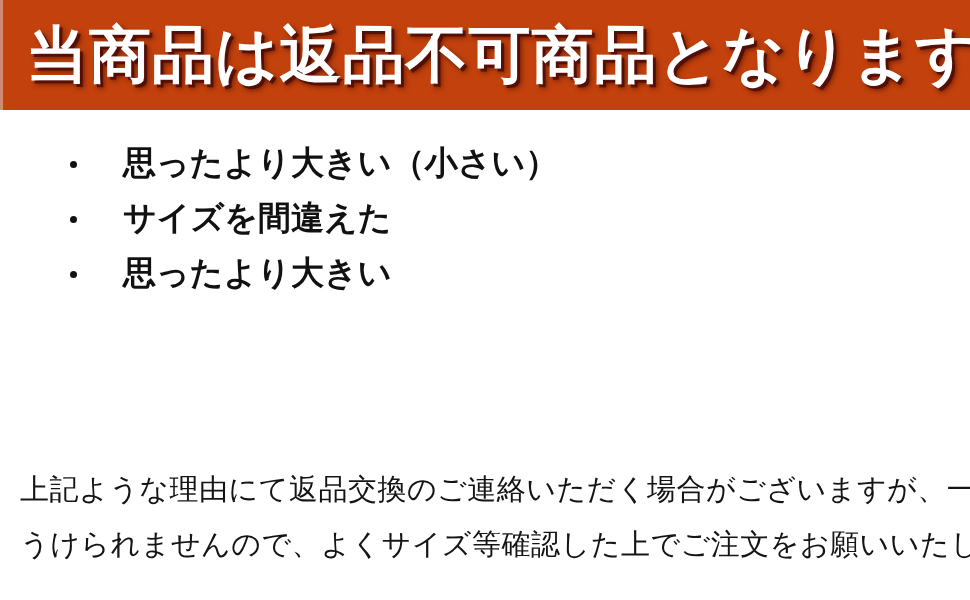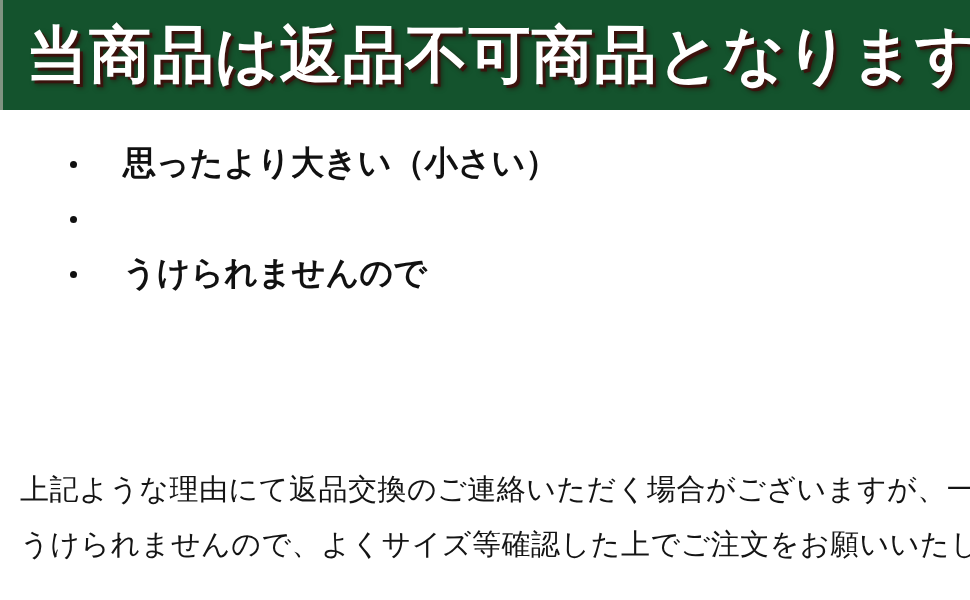--- a/index.html
+++ b/index.html
@@ -26,21 +26,21 @@
     box-sizing: border-box;
   }
 
   
   .banner {
     position: absolute;
     left: 0;
     top: 0;
     width: 970px;
     height: 110px;
-    background: #14532d;
+    background: #c2410c;
     overflow: hidden;
   }
   .banner::before {
     
     content: "";
     position: absolute;
     left: 0;
     top: 0;
     width: 3px;
     height: 110px;
@@ -123,24 +123,25 @@
     <div class="banner-title">当商品は返品不可商品となります</div>
   </div>
 
   <ul class="reason-list">
     <li class="reason-item">
       <span class="reason-bullet"></span>
       <span>思ったより大きい（小さい）</span>
     </li>
     <li class="reason-item">
       <span class="reason-bullet"></span>
+      <span>サイズを間違えた</span>
     </li>
     <li class="reason-item">
       <span class="reason-bullet"></span>
-      <span>うけられませんので</span>
+      <span>思ったより大きい</span>
     </li>
   </ul>
 
   <div class="footer-note">
     <span class="footer-line">上記ような理由にて返品交換のご連絡いただく場合がございますが、一切</span>
     <span class="footer-line">うけられませんので、よくサイズ等確認した上でご注文をお願いいたします。</span>
   </div>
 
 </div>
 

